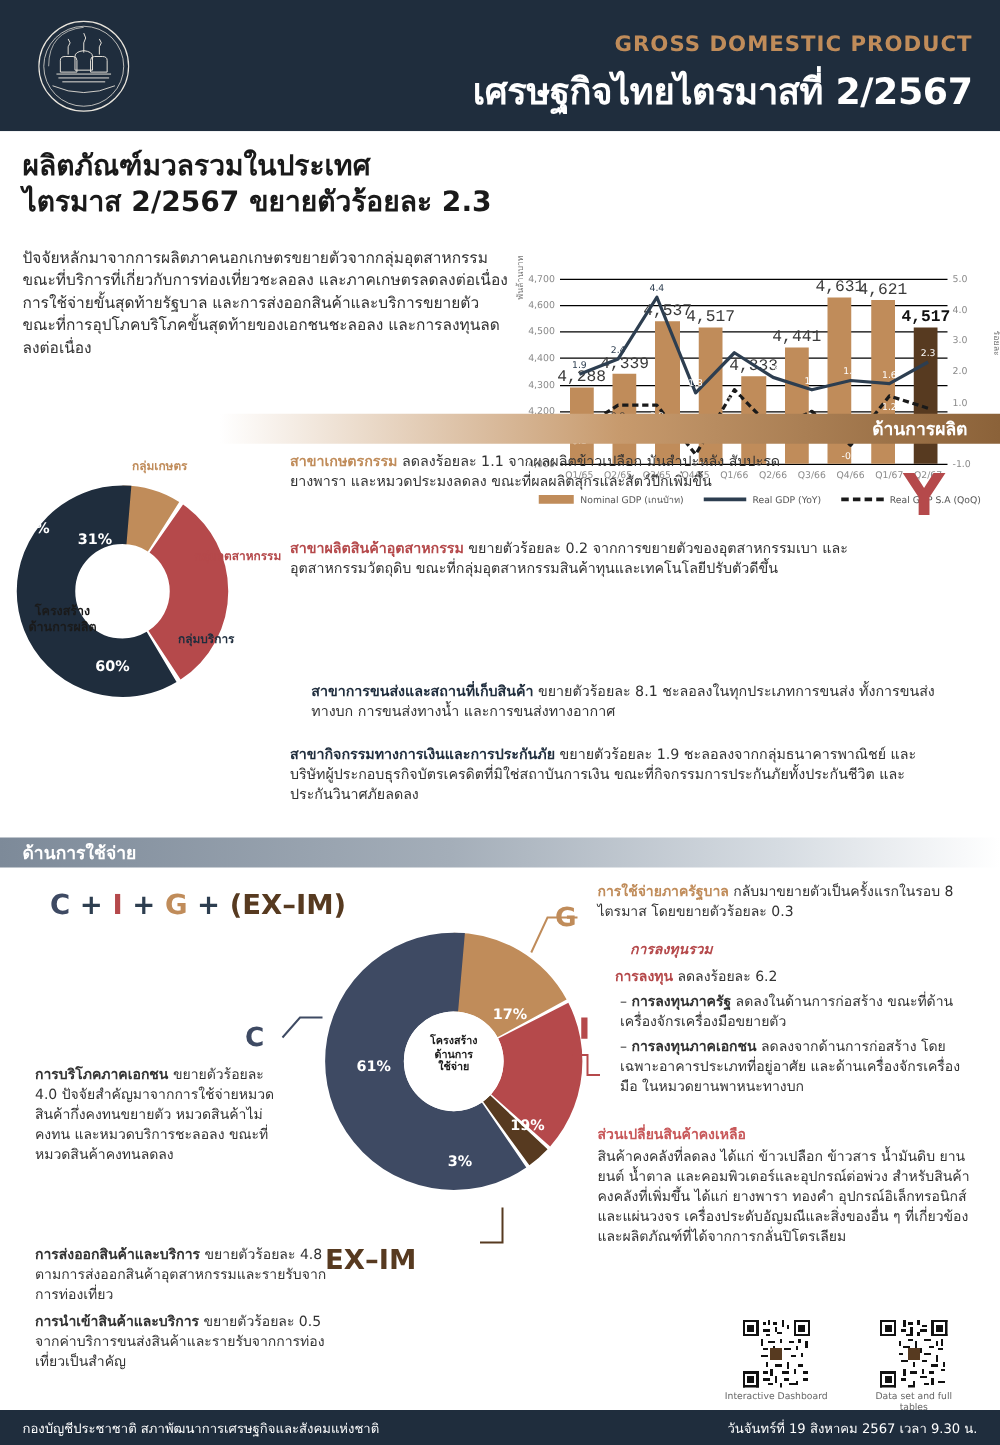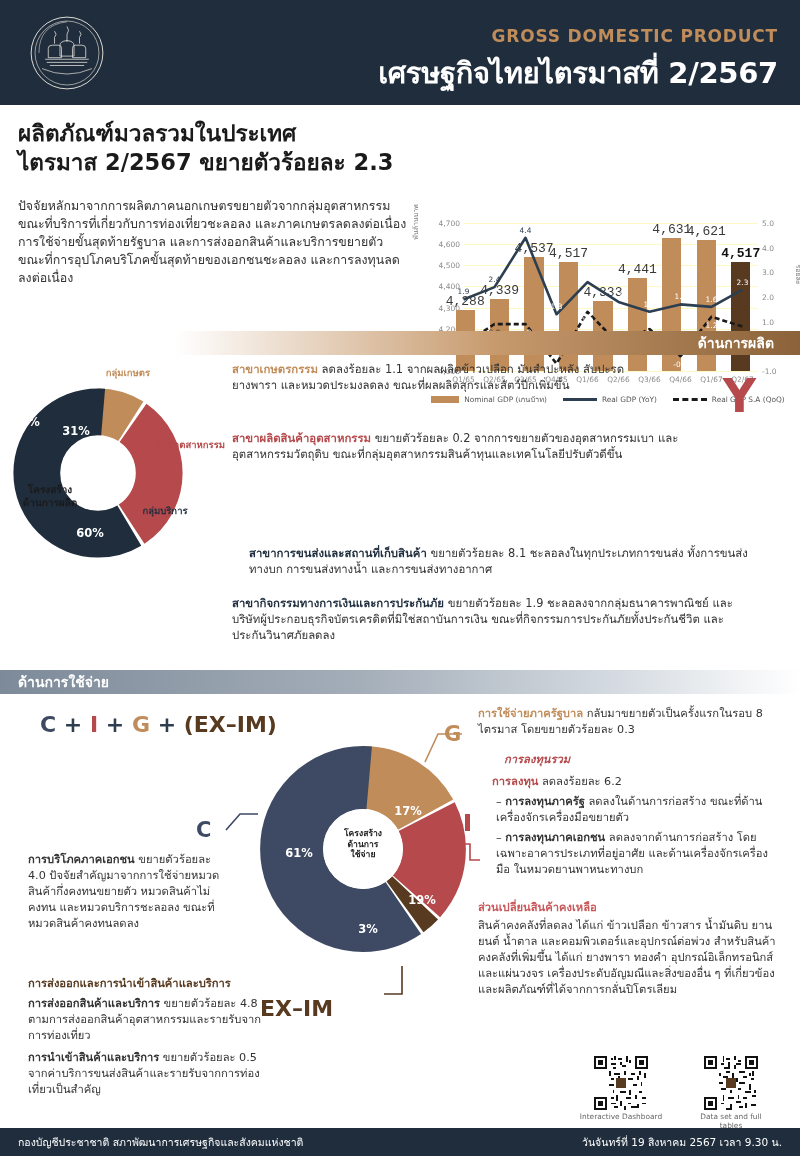--- a/index.html
+++ b/index.html
@@ -59,21 +59,21 @@
   .axis-label-right {
     position: absolute; right: -14px; top: 52px;
     font-size: 7px; color: #777;
     transform: rotate(90deg); transform-origin: center;
     white-space: nowrap;
   }
   .plot {
     position: absolute; left: 36px; top: 6px; right: 36px; height: 148px;
   }
   .gridline {
-    position: absolute; left: 16px; right: 0; height: 1px; background: #fef9c3;
+    position: absolute; left: 0; right: 0; height: 1px; background: #000000;
   }
   .ytick-l {
     position: absolute; right: 100%; margin-right: 4px;
     font-size: 7.5px; color: #8a8a8a; transform: translateY(-50%);
     white-space: nowrap;
   }
   .ytick-r {
     position: absolute; left: 100%; margin-left: 4px;
     font-size: 7.5px; color: #8a8a8a; transform: translateY(-50%);
     white-space: nowrap;
@@ -454,21 +454,20 @@
 
   <div class="bigletter g" style="left:444px; top:28px;">G</div>
   <div class="bigletter c" style="left:196px; top:124px;">C</div>
   <div class="bigletter x" style="left:260px; top:302px;">EX–IM</div>
   <div class="tick-i" style="left:465px; top:120px;"></div>
 
   <div class="e-block" style="left:28px; top:158px; width:202px;">
     <b>การบริโภคภาคเอกชน</b><span> ขยายตัวร้อยละ 4.0 ปัจจัยสำคัญมาจากการใช้จ่ายหมวดสินค้ากึ่งคงทนขยายตัว หมวดสินค้าไม่คงทน และหมวดบริการชะลอลง ขณะที่หมวดสินค้าคงทนลดลง</span>
   </div>
 
-  <div class="e-block" style="left:28px; top:282px; width:250px; font-weight:bold; color:#573a20;">การส่งออกและการนำเข้าสินค้าและบริการ</div>
   <div class="e-block" style="left:28px; top:302px; width:246px;">
     <b>การส่งออกสินค้าและบริการ</b><span> ขยายตัวร้อยละ 4.8 ตามการส่งออกสินค้าอุตสาหกรรมและรายรับจากการท่องเที่ยว</span>
   </div>
   <div class="e-block" style="left:28px; top:356px; width:246px;">
     <b>การนำเข้าสินค้าและบริการ</b><span> ขยายตัวร้อยละ 0.5 จากค่าบริการขนส่งสินค้าและรายรับจากการท่องเที่ยวเป็นสำคัญ</span>
   </div>
 
   <div class="e-block" style="left:478px; top:12px; width:300px;">
     <span class="e-head-g">การใช้จ่ายภาครัฐบาล</span><span> กลับมาขยายตัวเป็นครั้งแรกในรอบ 8 ไตรมาส โดยขยายตัวร้อยละ 0.3</span>
   </div>

